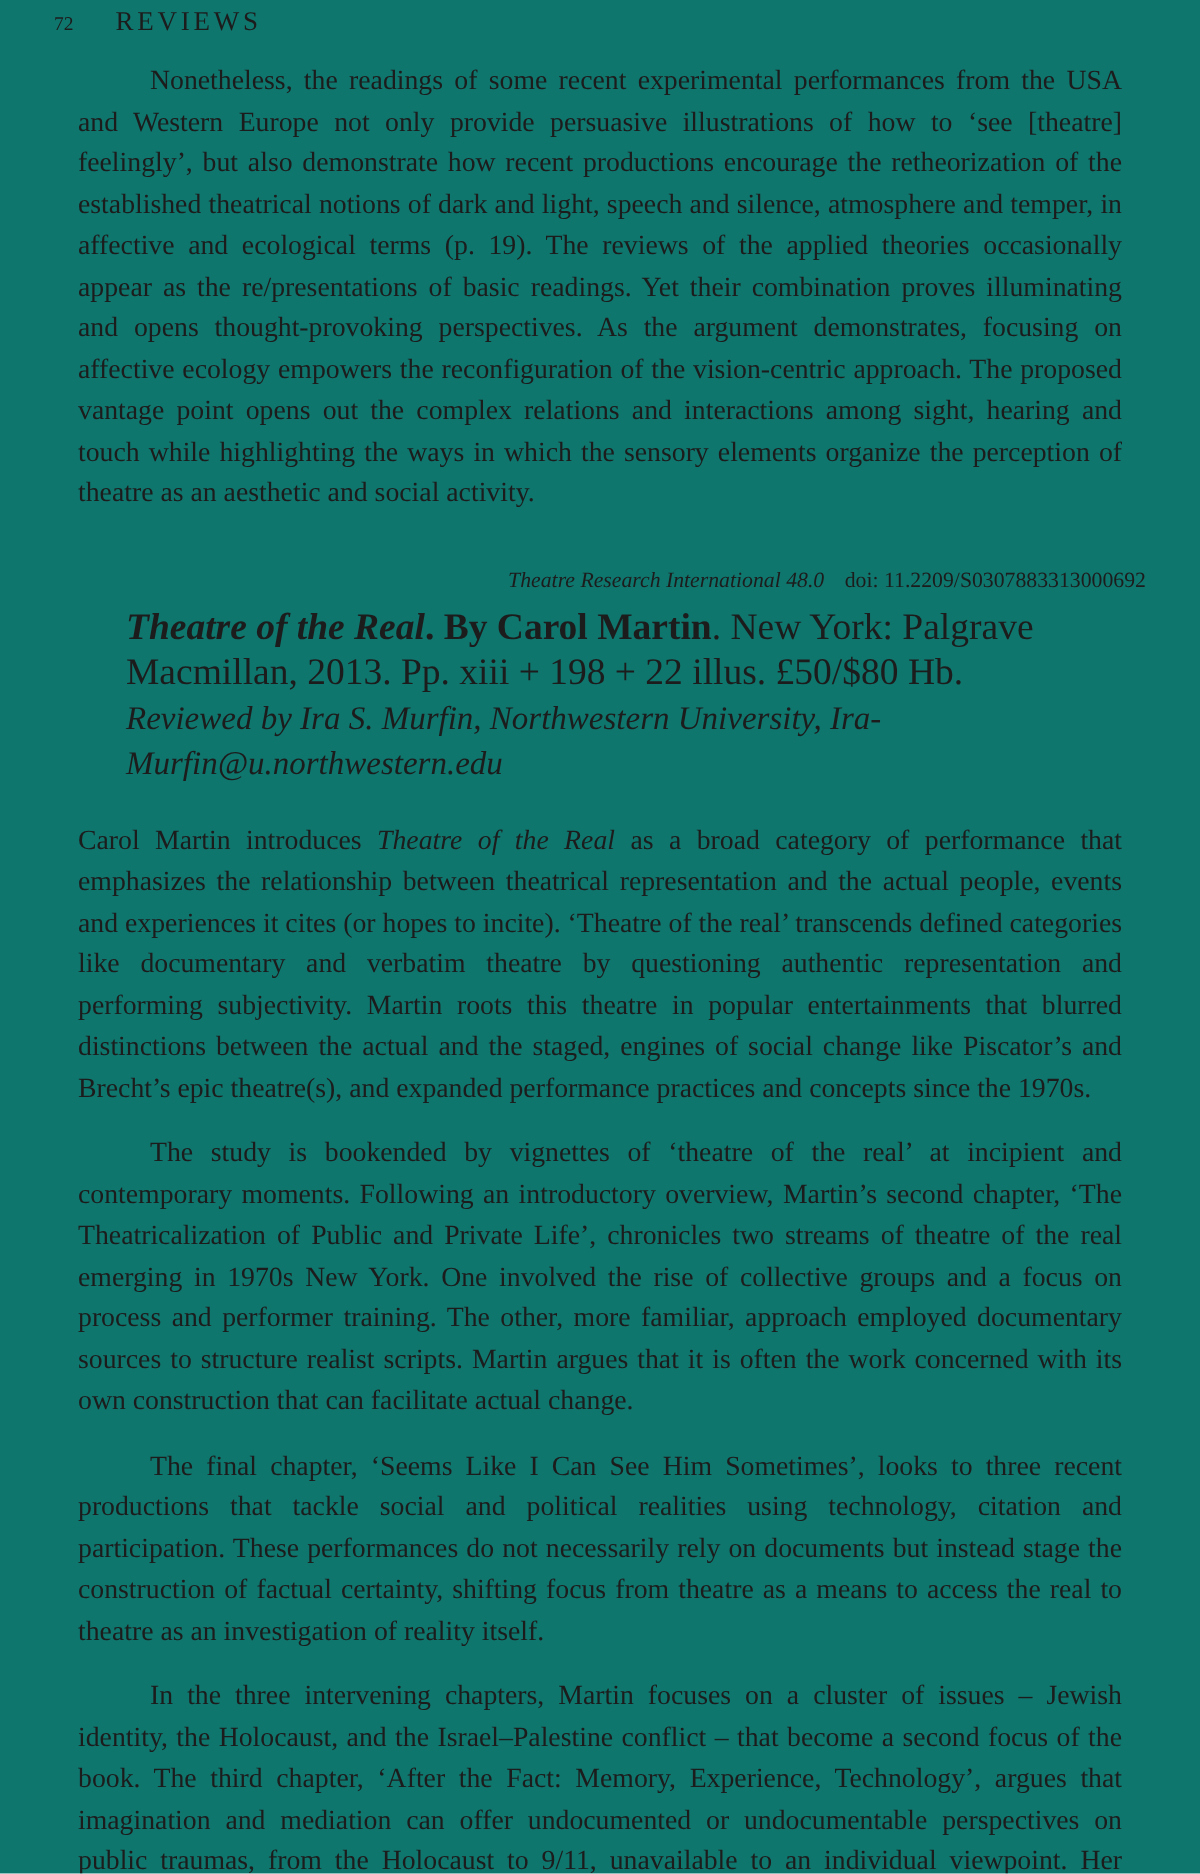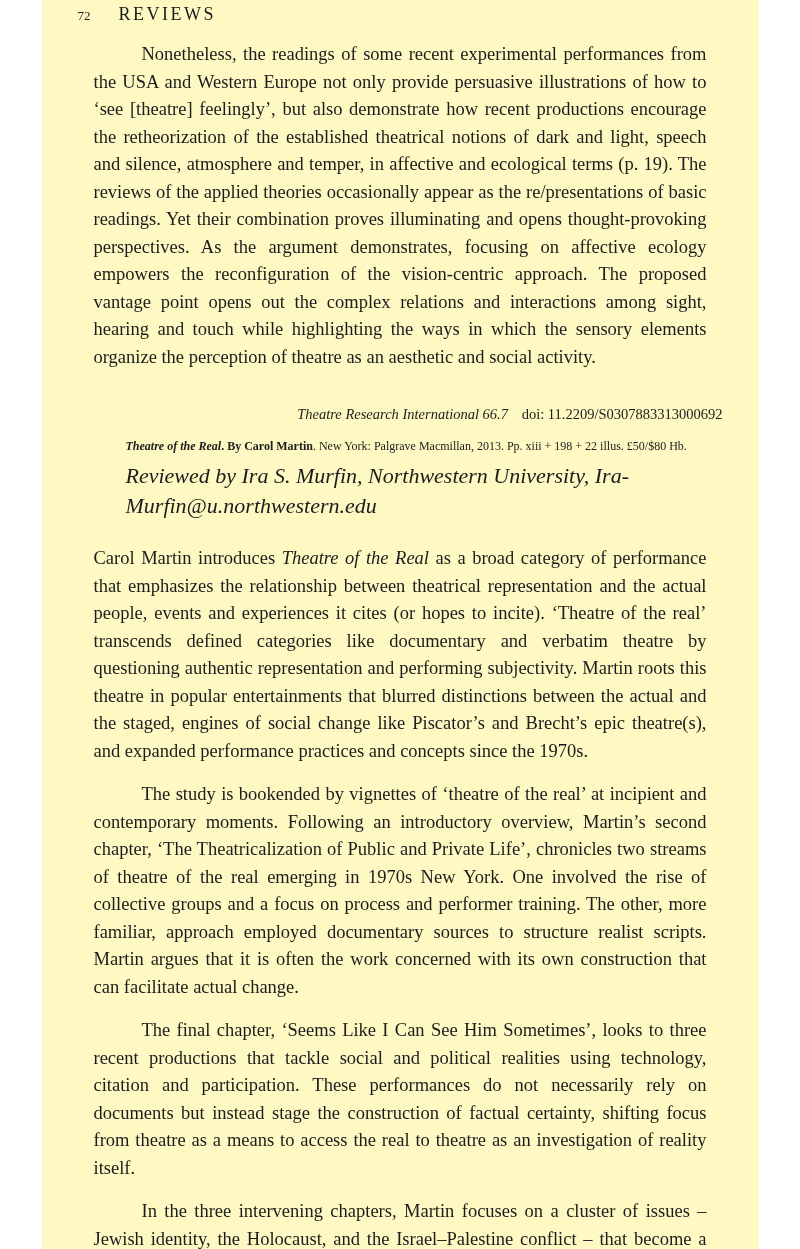--- a/index.html
+++ b/index.html
@@ -2,24 +2,24 @@
 <html><head>
 <meta charset="utf-8">
 <style>
   html, body {
     margin: 0;
     padding: 0;
     background: #ffffff;
   }
   .page {
     position: relative;
-    width: 717px;
+    width: 800px;
     height: 1249px;
     margin: 0 auto;
-    background: #fef9c3;
+    background: #0f766e;
     color: #1c1c1c;
     font-family: "Liberation Serif", serif;
     overflow: hidden;
     box-sizing: border-box;
     padding: 2px 36px 0 36px;
   }
   .running-header {
     font-size: 13px;
     letter-spacing: 1px;
     display: flex;
@@ -58,21 +58,21 @@
     font-style: italic;
   }
   .citation-line .doi {
     font-style: normal;
     margin-left: 10px;
   }
   .review-heading {
     margin-top: 7px;
     margin-left: 48px;
     max-width: 682px;
-    font-size: 12px;
+    font-size: 25px;
     line-height: 30px;
     text-align: left;
   }
   .review-heading .title {
     font-weight: bold;
     font-style: italic;
   }
   .review-heading .byline {
     font-weight: bold;
     font-style: normal;
@@ -104,21 +104,21 @@
   <div class="running-header">
     <span class="pagenum">72</span>
     <span class="head">REVIEWS</span>
   </div>
 
   <div class="body-text">
 
     <p class="para indent continuation">Nonetheless, the readings of some recent experimental performances from the USA and Western Europe not only provide persuasive illustrations of how to ‘see [theatre] feelingly’, but also demonstrate how recent productions encourage the retheorization of the established theatrical notions of dark and light, speech and silence, atmosphere and temper, in affective and ecological terms (p. 19). The reviews of the applied theories occasionally appear as the re/presentations of basic readings. Yet their combination proves illuminating and opens thought-provoking perspectives. As the argument demonstrates, focusing on affective ecology empowers the reconfiguration of the vision-centric approach. The proposed vantage point opens out the complex relations and interactions among sight, hearing and touch while highlighting the ways in which the sensory elements organize the perception of theatre as an aesthetic and social activity.</p>
 
     <div class="citation-line">
-      <span class="journal">Theatre Research International 66.7</span>
+      <span class="journal">Theatre Research International 48.0</span>
       <span class="doi">doi: 11.2209/S0307883313000692</span>
     </div>
 
     <div class="review-heading">
       <span class="title">Theatre of the Real</span><span class="byline">. By Carol Martin</span><span class="pubinfo">. New York: Palgrave Macmillan, 2013. Pp. xiii + 198 + 22 illus. £50/$80 Hb.</span>
     </div>
 
     <div class="reviewer-line">Reviewed by Ira S. Murfin, Northwestern University, Ira-Murfin@u.northwestern.edu</div>
 
     <div class="review-body">

